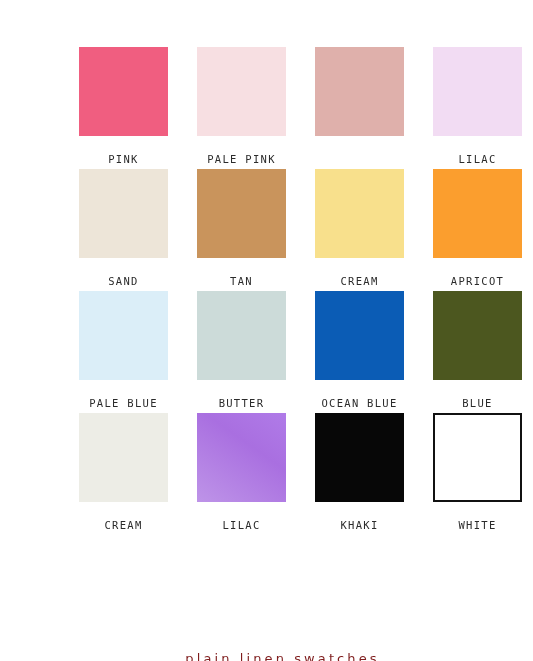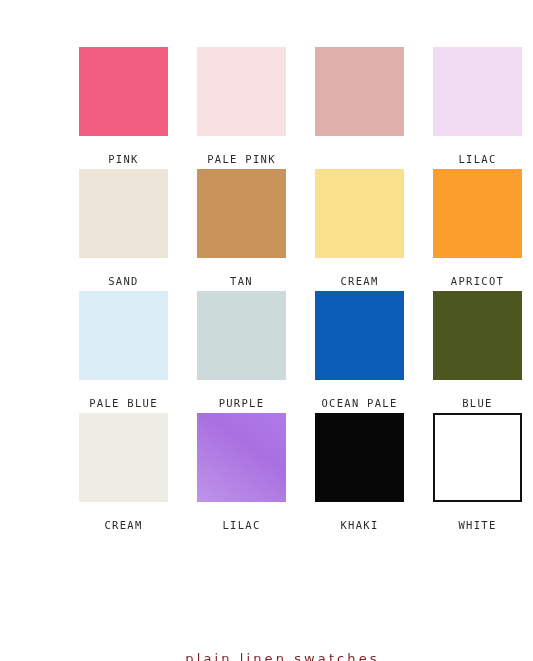--- a/index.html
+++ b/index.html
@@ -113,25 +113,25 @@
       <div class="swatch-cell">
         <div class="swatch-chip" style="background: rgb(251, 158, 46);"></div>
         <div class="swatch-label">APRICOT</div>
       </div>
       <div class="swatch-cell">
         <div class="swatch-chip" style="background: rgb(219, 238, 248);"></div>
         <div class="swatch-label">PALE BLUE</div>
       </div>
       <div class="swatch-cell">
         <div class="swatch-chip" style="background: rgb(204, 219, 217);"></div>
-        <div class="swatch-label">PURPLE</div>
+        <div class="swatch-label">BUTTER</div>
       </div>
       <div class="swatch-cell">
         <div class="swatch-chip" style="background: rgb(11, 92, 181);"></div>
-        <div class="swatch-label">OCEAN PALE</div>
+        <div class="swatch-label">OCEAN BLUE</div>
       </div>
       <div class="swatch-cell">
         <div class="swatch-chip" style="background: rgb(76, 87, 31);"></div>
         <div class="swatch-label">BLUE</div>
       </div>
       <div class="swatch-cell">
         <div class="swatch-chip" style="background: rgb(237, 237, 230);"></div>
         <div class="swatch-label">CREAM</div>
       </div>
       <div class="swatch-cell">

